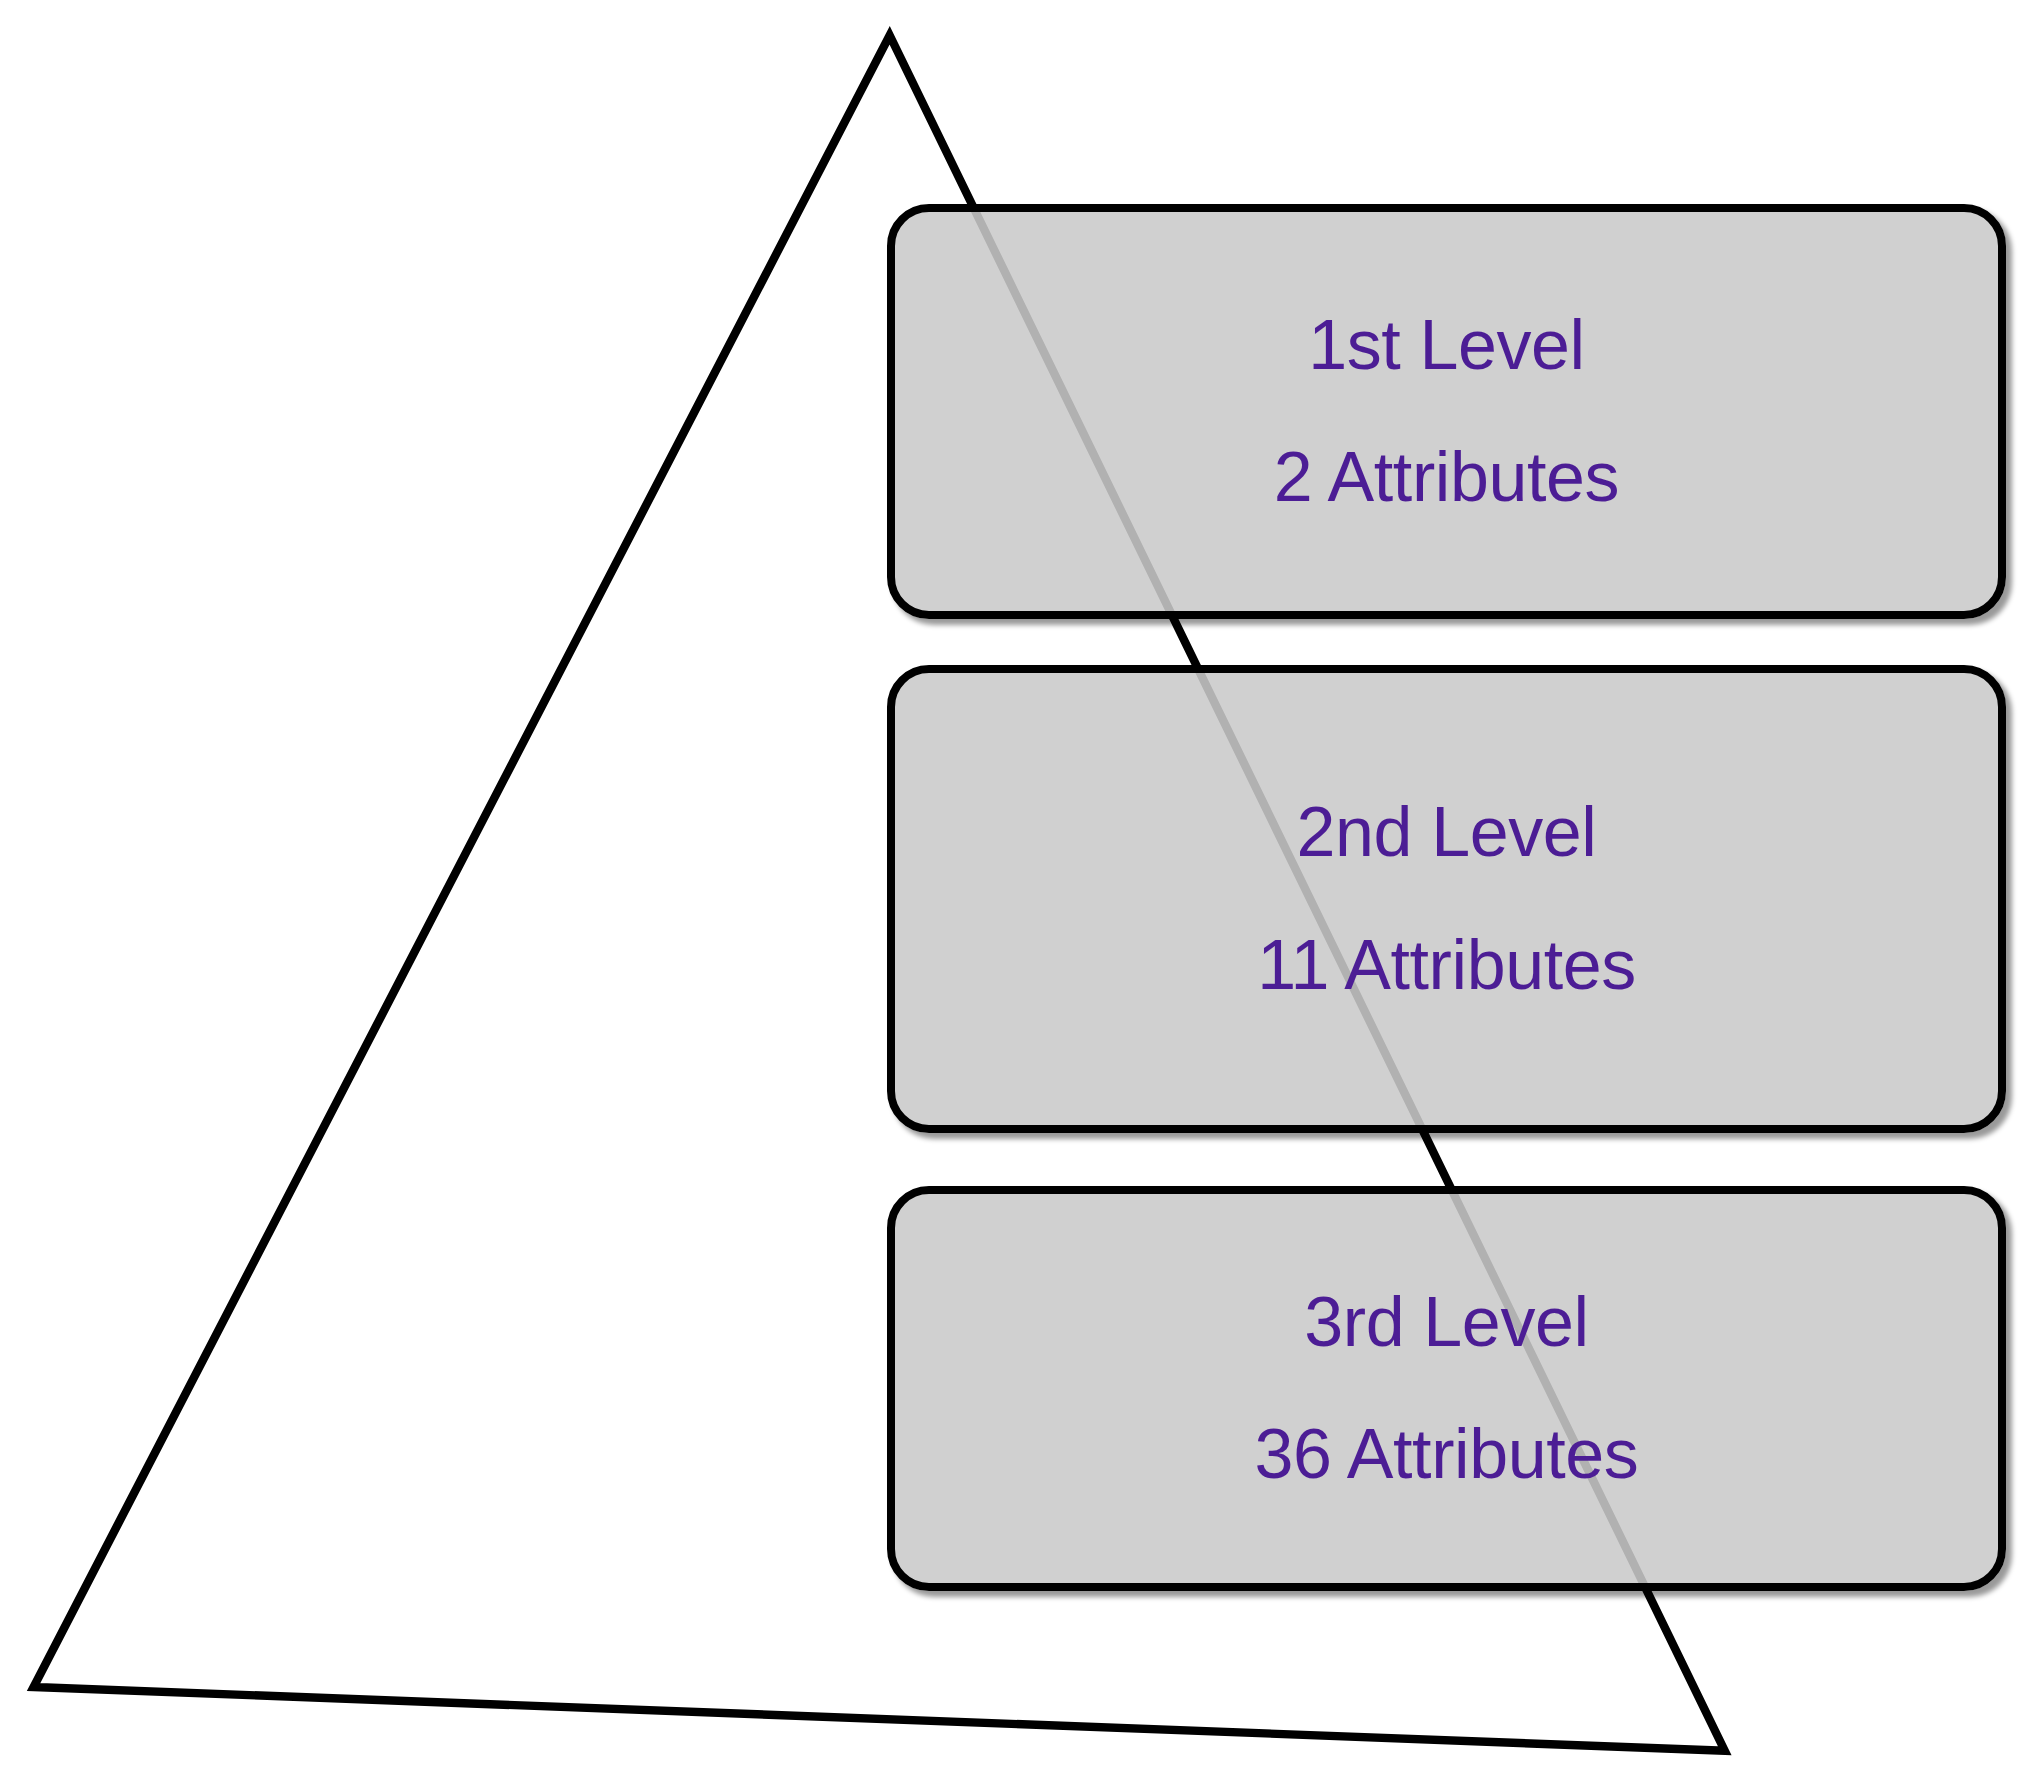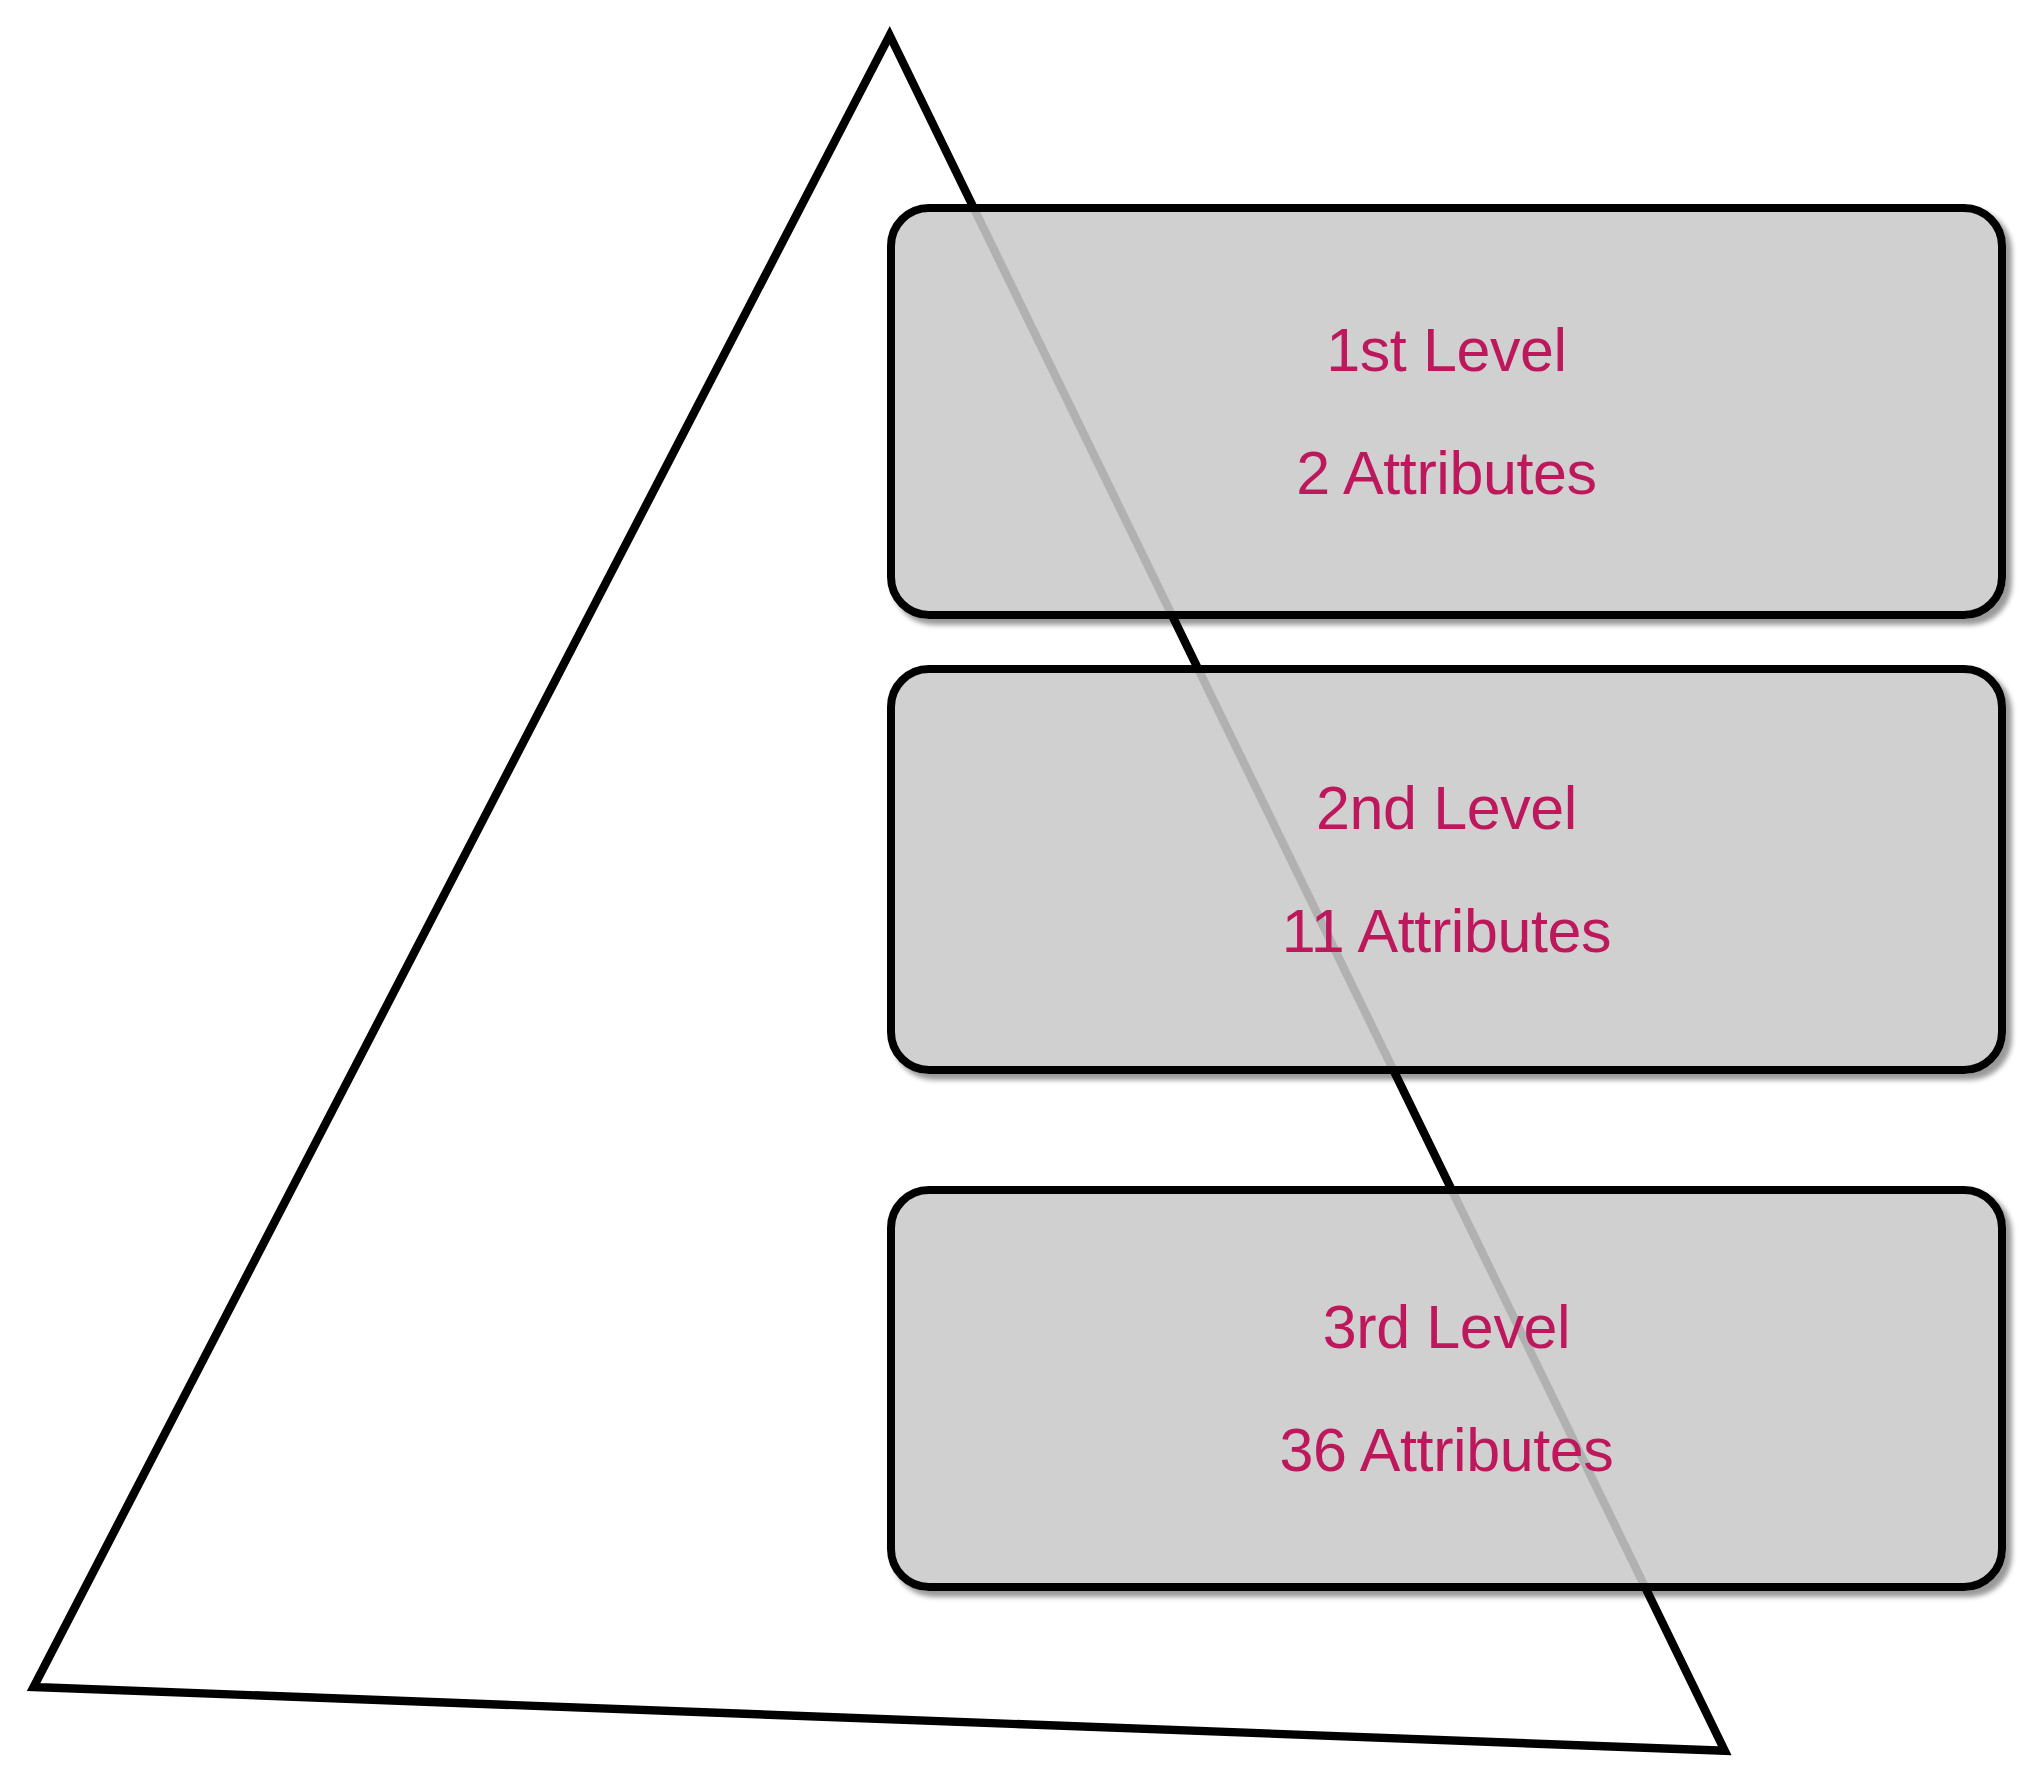--- a/index.html
+++ b/index.html
@@ -34,30 +34,30 @@
     display: flex;
     flex-direction: column;
     align-items: center;
     justify-content: center;
     overflow: hidden;
   }
   .level-line {
     display: block;
     width: 100%;
     text-align: center;
-    color: #be185d;
-    font-size: 61px;
+    color: #4c1d95;
+    font-size: 70px;
     line-height: 1.05;
     font-weight: 400;
     letter-spacing: -0.4px;
     white-space: nowrap;
   }
   .level-line.title { margin-bottom: 59px; }
   #box-1 { left: 887px; top: 204px;  width: 1119px; height: 415px; }
-  #box-2 { left: 887px; top: 665px;  width: 1119px; height: 409px; }
+  #box-2 { left: 887px; top: 665px;  width: 1119px; height: 468px; }
   #box-3 { left: 887px; top: 1186px; width: 1119px; height: 405px; }
 </style>
 </head>
 <body>
 
 <div id="canvas">
 
   <svg id="pyramid-svg" viewBox="0 0 2433 2128" aria-hidden="true">
     <polygon points="1060,42 2055,2086 40,2010" fill="none" stroke="#000000" stroke-width="10" stroke-linejoin="miter"></polygon>
   </svg>

